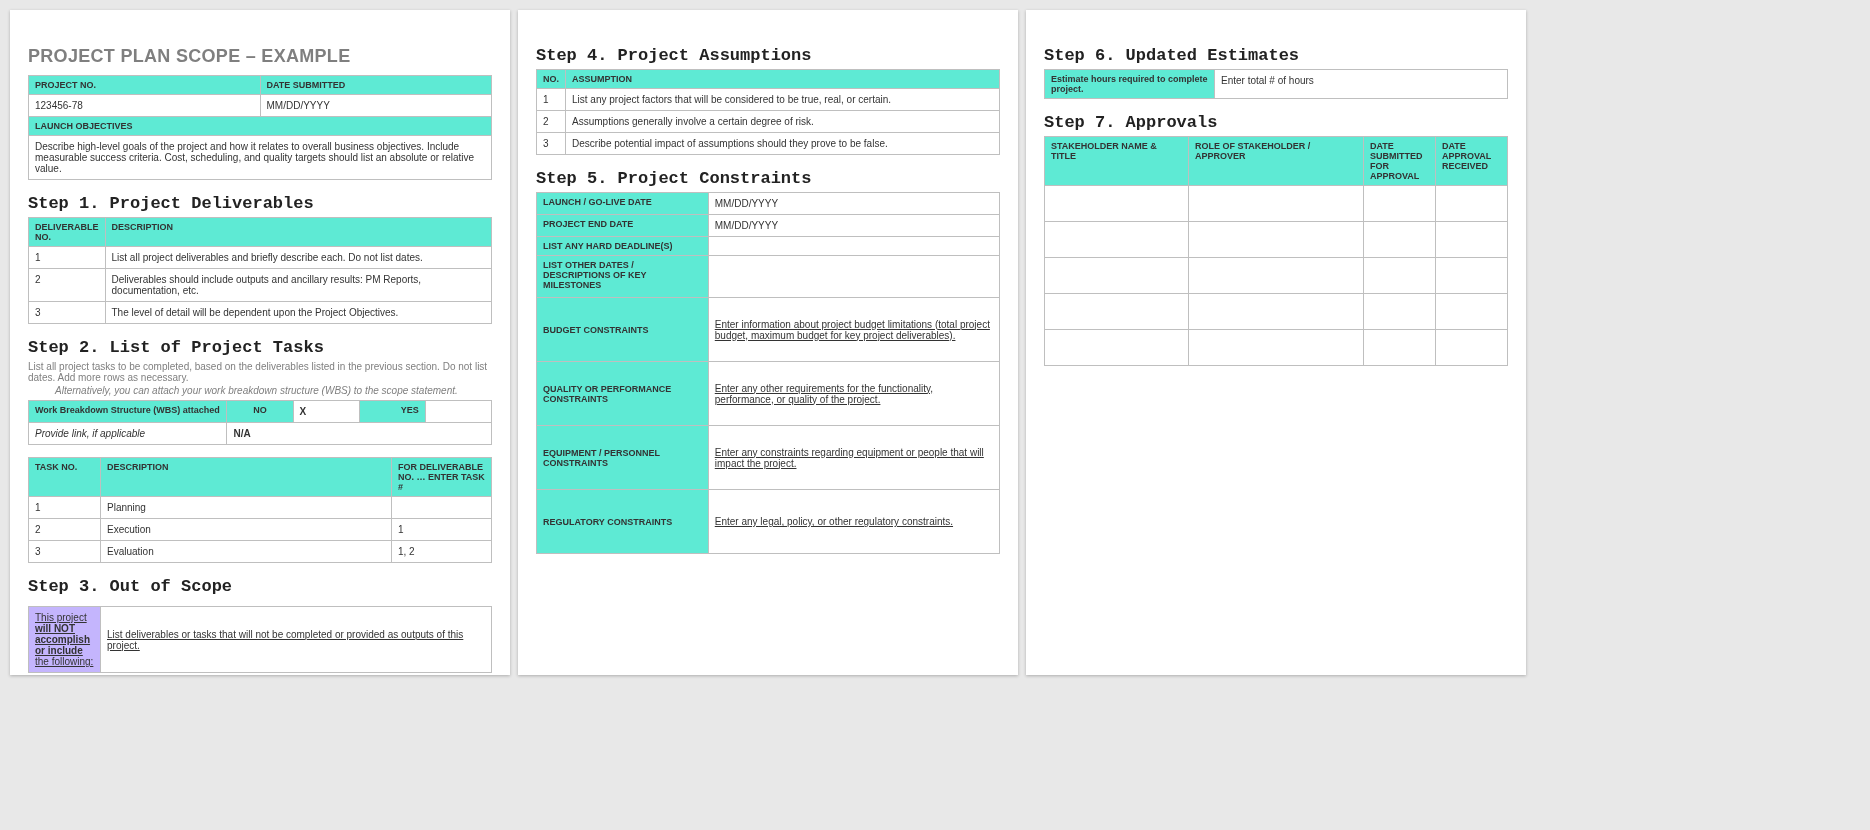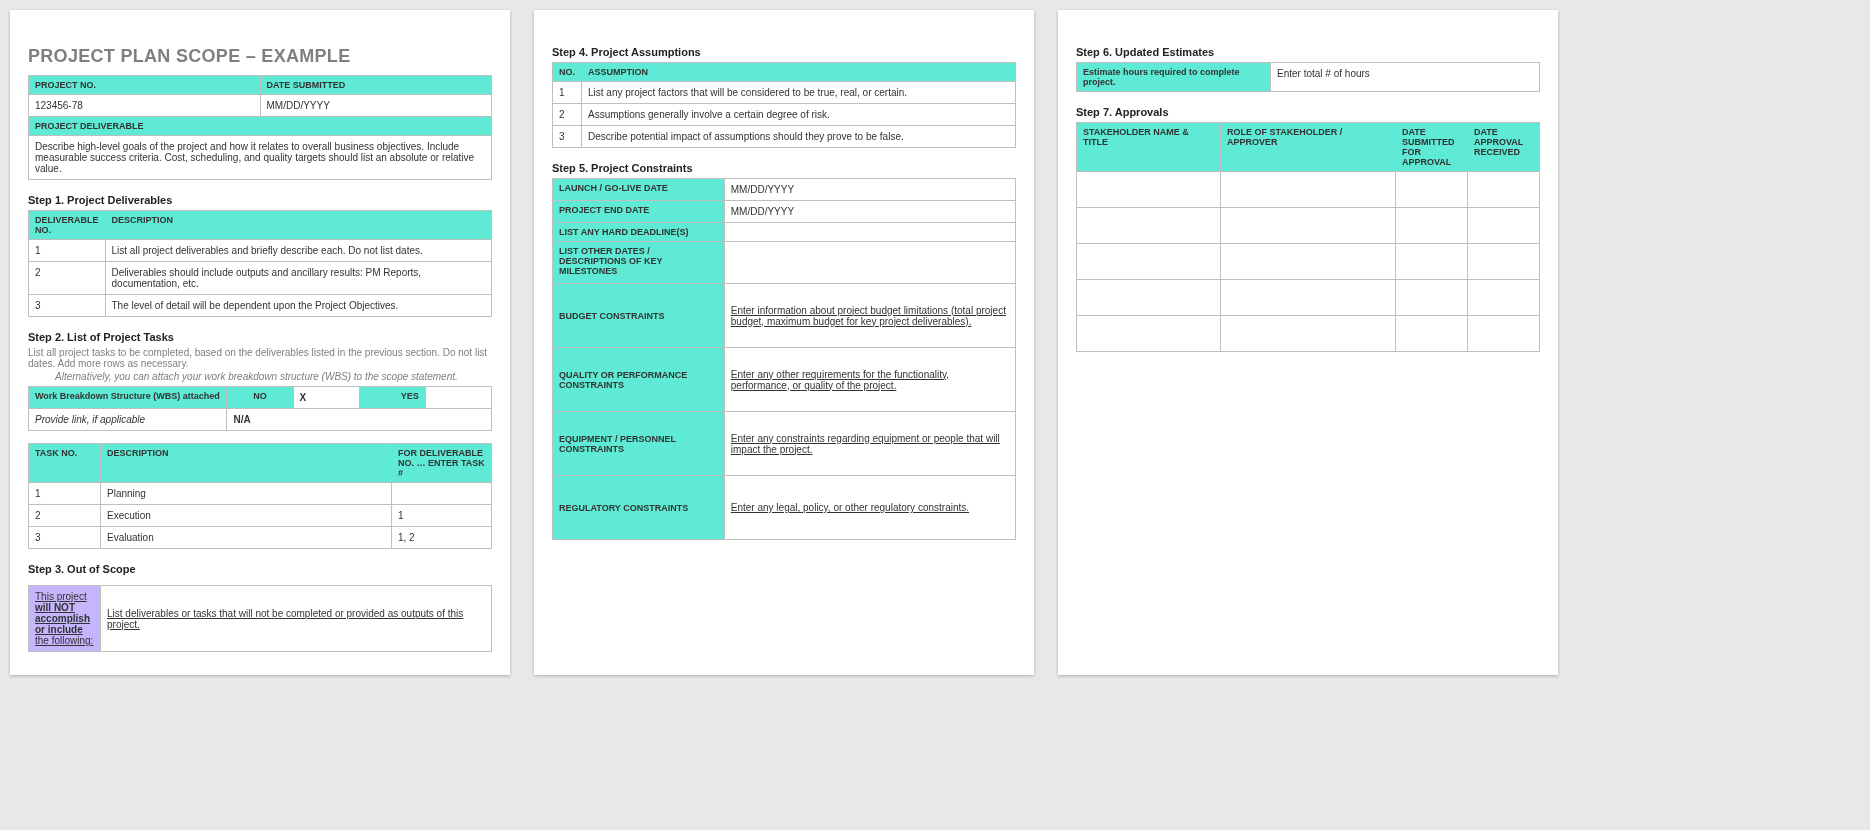--- a/index.html
+++ b/index.html
@@ -5,42 +5,43 @@
 * { box-sizing: border-box; margin: 0; padding: 0; }
 body {
   background: #e8e8e8;
   font-family: "Century Gothic", Arial, sans-serif;
   font-size: 11px;
   color: #333;
   padding: 10px;
 }
 .pages {
   display: flex;
-  gap: 24px;
+  gap: 8px;
 }
 .page {
   background: #fff;
   width: 500px;
   height: 665px;
   box-shadow: 0 1px 3px rgba(0,0,0,.25);
   padding: 36px 18px 18px 18px;
   position: relative;
 }
 h1.main-title {
   font-size: 18px;
   color: #7f7f7f;
   font-weight: bold;
   letter-spacing: .3px;
   margin-bottom: 8px;
 }
 h3.step {
-  font-size: 11px;
+  font-size: 17px;
   color: #222;
   font-weight: bold;
   margin: 14px 0 4px 0;
+  font-family: Liberation Mono, monospace;
 }
 .note {
   color: #7f7f7f;
   font-size: 10px;
   margin-bottom: 2px;
 }
 .note.italic { font-style: italic; margin-left: 27px; }
 table {
   width: 100%;
   border-collapse: collapse;
@@ -75,21 +76,21 @@
       <tbody>
           <tr>
         <th style="width:50%">PROJECT NO.</th>
         <th style="width:50%">DATE SUBMITTED</th>
       </tr>
       <tr>
         <td>123456-78</td>
         <td>MM/DD/YYYY</td>
       </tr>
       <tr>
-            <th colspan="2">PROJECT DELIVERABLE</th>
+            <th colspan="2">LAUNCH OBJECTIVES</th>
           </tr>
       <tr>
             <td colspan="2">Describe high-level goals of the project and how it relates to overall business objectives.  Include measurable success criteria.  Cost, scheduling, and quality targets should list an absolute or relative value.</td>
           </tr>
     </tbody>
       </table>
 
     <h3 class="step">Step 1. Project Deliverables</h3>
     <table>
       <tbody>
@@ -230,21 +231,21 @@
           </tr>
     </tbody>
       </table>
   </div>
 
   <div class="page">
     <h3 class="step" style="margin-top:0">Step 6. Updated Estimates</h3>
     <table>
       <tbody>
           <tr>
-        <th style="width:194px">Estimate hours required to complete project.</th>
+        <th style="width:170px">Estimate hours required to complete project.</th>
         <td>Enter total # of hours</td>
       </tr>
     </tbody>
       </table>
 
     <h3 class="step">Step 7. Approvals</h3>
     <table class="approvals">
       <tbody>
           <tr>
         <th style="width:144px">STAKEHOLDER NAME &amp; TITLE</th>

